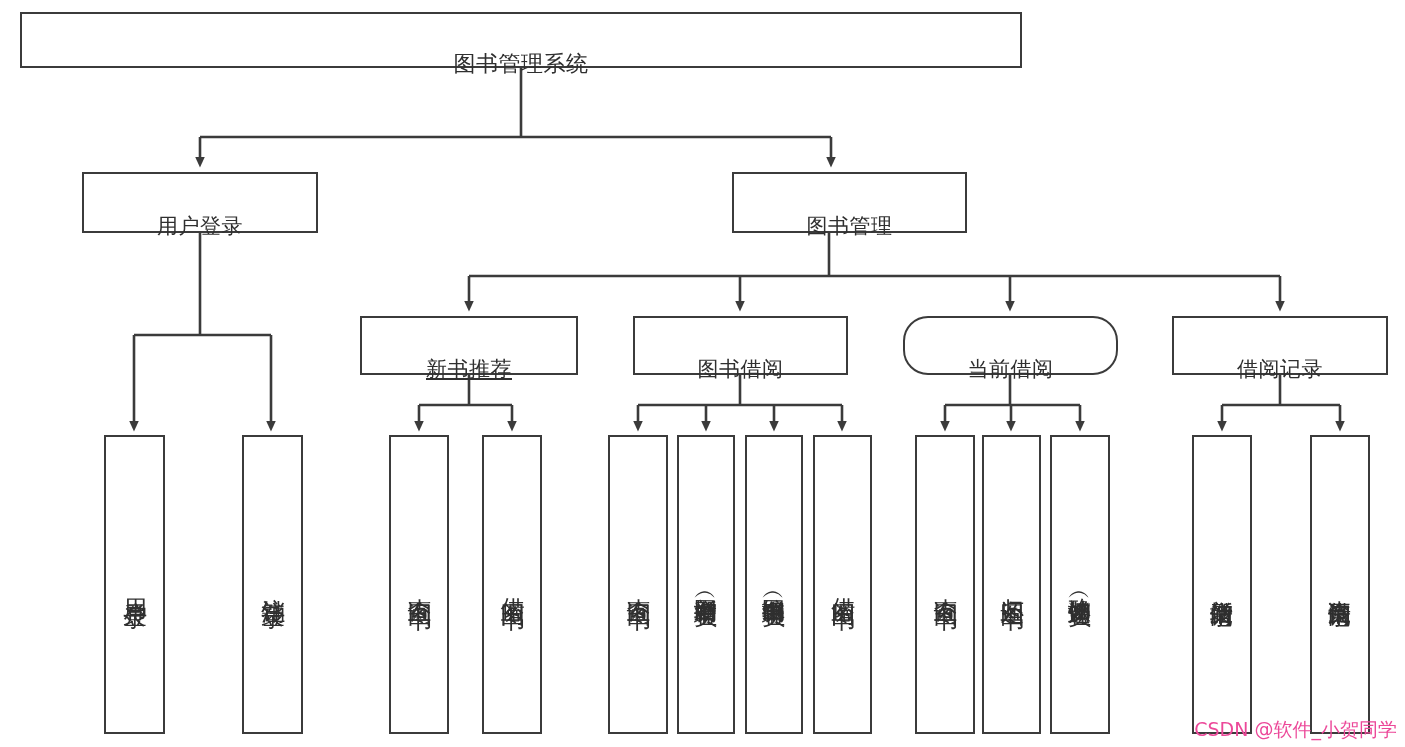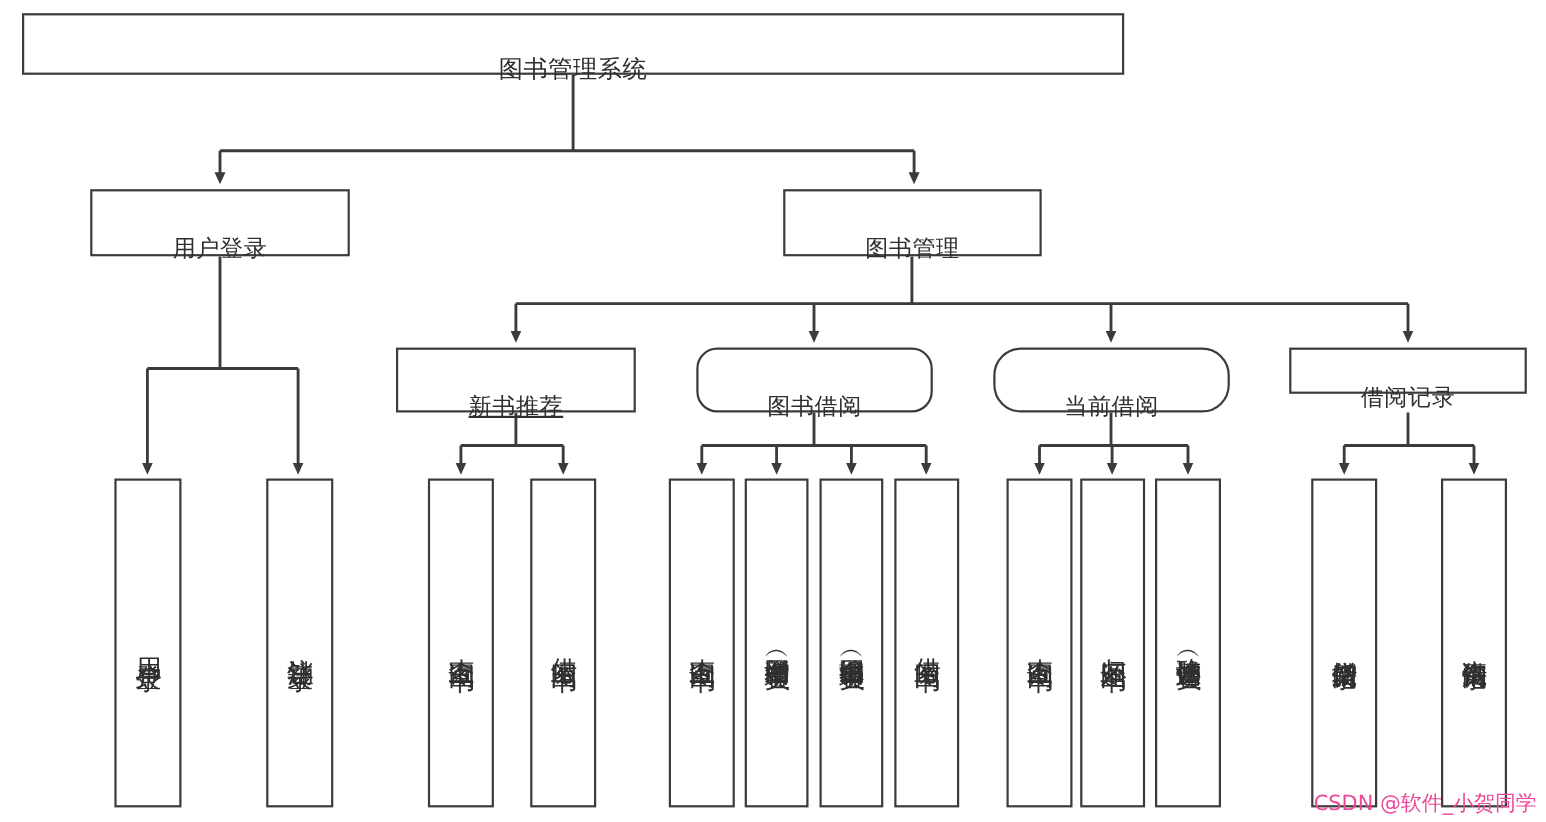--- a/index.html
+++ b/index.html
@@ -115,34 +115,34 @@
     </g>
   </svg>
 
   <div class="node horiz root" style="left:20px;top:12px;width:1002px;height:56px;">
     <span class="label">图书管理系统</span>
   </div>
 
   <div class="node horiz" style="left:82px;top:172px;width:236px;height:61px;">
     <span class="label">用户登录</span>
   </div>
-  <div class="node horiz" style="left:712px;top:172px;width:235px;height:61px;">
+  <div class="node horiz" style="left:732px;top:172px;width:235px;height:61px;">
     <span class="label">图书管理</span>
   </div>
 
   <div class="node horiz" style="left:360px;top:316px;width:218px;height:59px;text-decoration:underline;">
     <span class="label">新书推荐</span>
   </div>
-  <div class="node horiz" style="left:633px;top:316px;width:215px;height:59px;border-radius:19px;">
+  <div class="node horiz" style="left:633px;top:316px;width:215px;height:59px;">
     <span class="label">图书借阅</span>
   </div>
   <div class="node horiz" style="left:903px;top:316px;width:215px;height:59px;border-radius:25px;">
     <span class="label">当前借阅</span>
   </div>
-  <div class="node horiz" style="left:1172px;top:316px;width:216px;height:42px;">
+  <div class="node horiz" style="left:1172px;top:316px;width:216px;height:59px;">
     <span class="label">借阅记录</span>
   </div>
 
   <div class="node vert" style="left:104px;top:435px;width:61px;height:299px;">
     <span class="label">用户登录</span>
   </div>
   <div class="node vert" style="left:242px;top:435px;width:61px;height:299px;">
     <span class="label">注销登录</span>
   </div>
 

